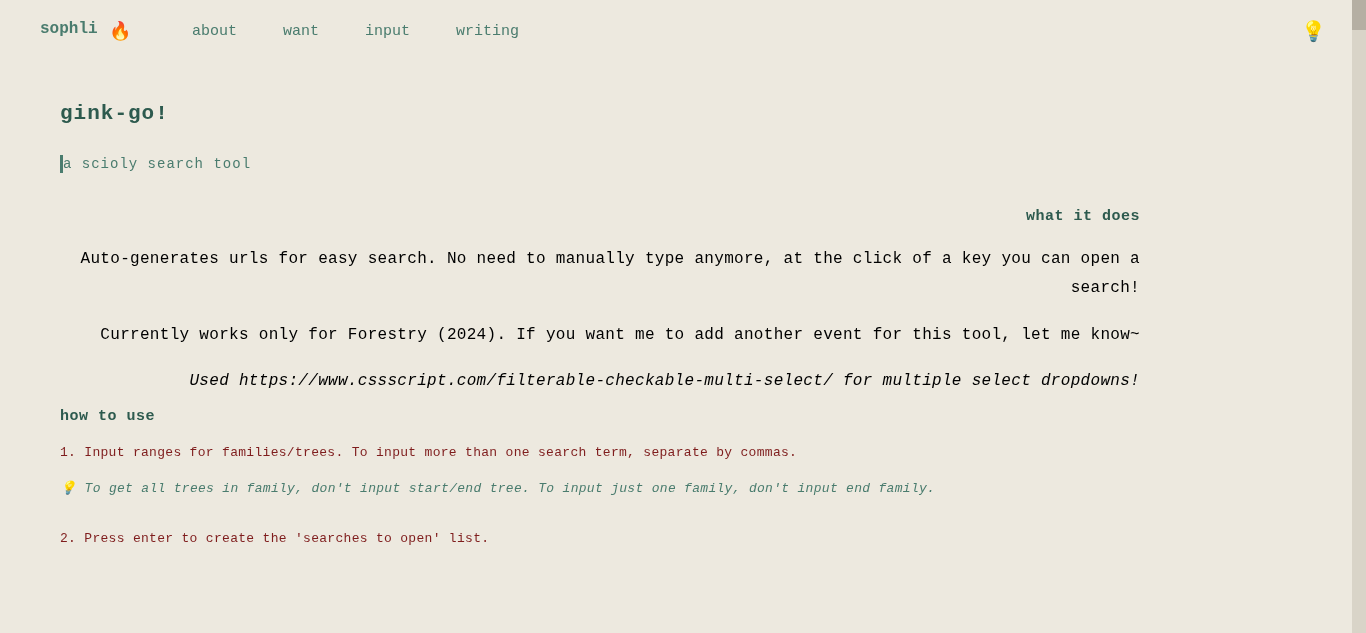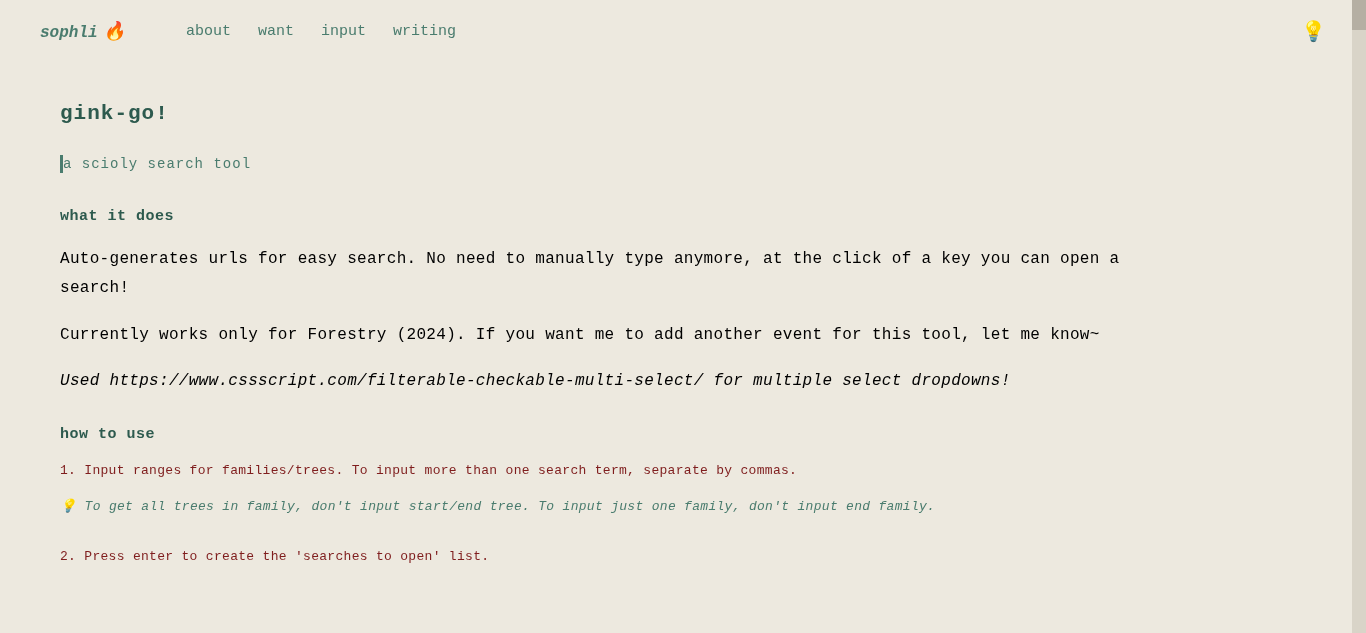--- a/index.html
+++ b/index.html
@@ -19,42 +19,41 @@
     nav {
       display: flex;
       align-items: center;
       padding: 20px 40px;
       border-bottom: none;
       position: relative;
     }
 
     .nav-brand {
       display: flex;
-      align-items: flex-end;
-      gap: 6px;
+      align-items: flex-start;
+      gap: 12px;
       font-size: 16px;
       font-weight: bold;
       color: #4a7c6e;
       text-decoration: none;
-      font-style: italic;
     }
 
     .nav-brand-name {
       color: #4a7c6e;
       font-size: 16px;
       font-weight: bold;
     }
 
     .nav-flame {
       font-size: 18px;
     }
 
     .nav-links {
       display: flex;
-      gap: 27px;
+      gap: 46px;
       margin-left: 60px;
       list-style: none;
     }
 
     .nav-links a {
       text-decoration: none;
       color: #4a7c6e;
       font-size: 15px;
     }
 
@@ -97,21 +96,22 @@
 
     h2 {
       font-size: 15px;
       font-weight: bold;
       color: #2d5a4e;
       margin-bottom: 20px;
       letter-spacing: 0.5px;
     }
 
     .content-section {
-      margin-bottom: 30px;
+      margin-bottom: 12px;
+      text-align: right;
     }
 
     .content-text {
       font-size: 16px;
       color: #000000;
       line-height: 1.8;
       letter-spacing: 0.3px;
     }
 
     .italic-text {

